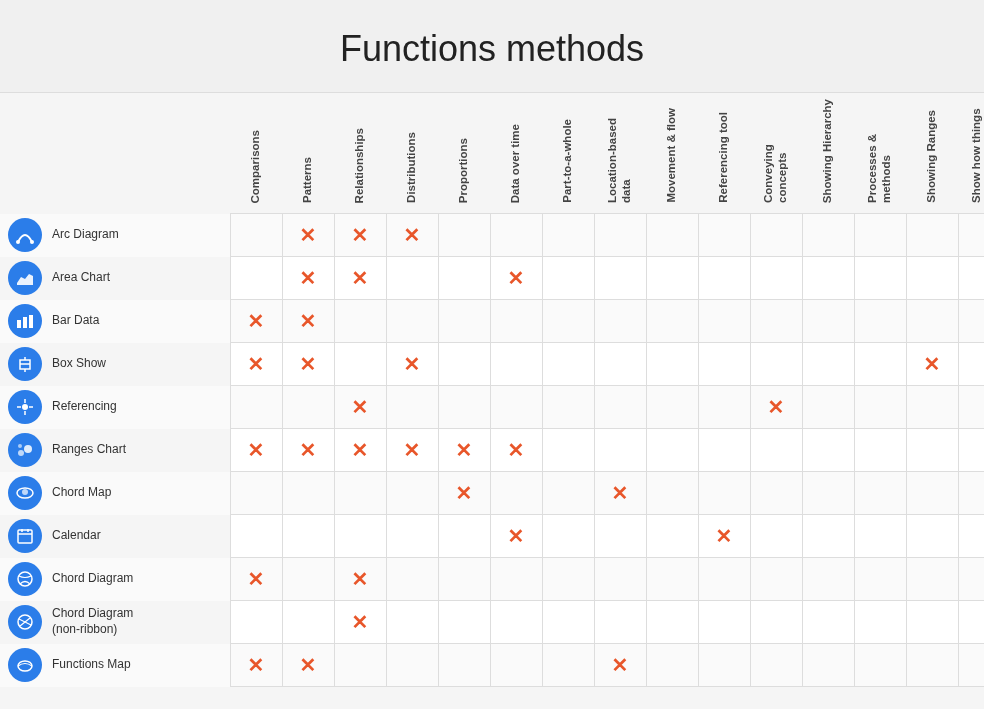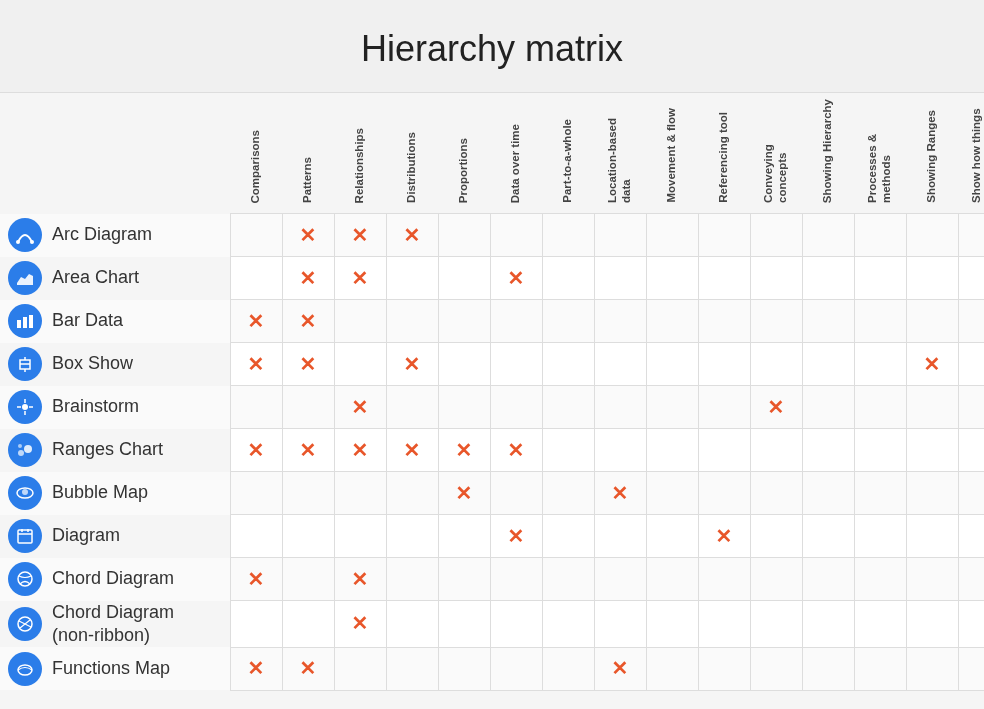--- a/index.html
+++ b/index.html
@@ -83,21 +83,21 @@
       border-radius: 50%;
       background: #2b7de9;
       display: flex;
       align-items: center;
       justify-content: center;
       flex-shrink: 0;
       color: white;
       font-size: 15px;
     }
     .row-name {
-      font-size: 18px;
+      font-size: 12px;
       color: #333;
       line-height: 1.3;
     }
     .x-mark {
       color: #e8562a;
       font-size: 20px;
       font-weight: bold;
       line-height: 1;
     }
     
@@ -105,21 +105,21 @@
       background: #fafafa;
     }
     .data-row:nth-child(odd) td:not(.row-label) {
       background: #fafafa;
     }
   </style>
 </head>
 <body>
 
 <div class="title-bar">
-  <h1>Hierarchy matrix</h1>
+  <h1>Functions methods</h1>
 </div>
 
 <div class="matrix-container">
   <table>
     <thead>
       <tr class="header-row">
         <th class="col-label"></th>
 
       <th class="col-data"><span class="col-header-text">Comparisons</span></th>
           <th class="col-data"><span class="col-header-text">Patterns</span></th>
@@ -260,21 +260,21 @@
     <div class="row-label-inner">
       <div class="icon-circle">
                 <svg width="18" height="18" viewBox="0 0 18 18" fill="none">
                   <circle cx="9" cy="9" r="3" fill="white"></circle>
                   <line x1="9" y1="1" x2="9" y2="5" stroke="white" stroke-width="1.5"></line>
                   <line x1="9" y1="13" x2="9" y2="17" stroke="white" stroke-width="1.5"></line>
                   <line x1="1" y1="9" x2="5" y2="9" stroke="white" stroke-width="1.5"></line>
                   <line x1="13" y1="9" x2="17" y2="9" stroke="white" stroke-width="1.5"></line>
                 </svg>
               </div>
-      <span class="row-name">Brainstorm</span>
+      <span class="row-name">Referencing</span>
     </div>
   </td>
           <td class="col-data"></td>
           <td class="col-data"></td>
           <td class="col-data"><span class="x-mark">✕</span></td>
           <td class="col-data"></td>
           <td class="col-data"></td>
           <td class="col-data"></td>
           <td class="col-data"></td>
           <td class="col-data"></td>
@@ -317,21 +317,21 @@
         </tr>
         <tr class="data-row">
           <td class="row-label col-label">
     <div class="row-label-inner">
       <div class="icon-circle">
                 <svg width="18" height="18" viewBox="0 0 18 18" fill="none">
                   <ellipse cx="9" cy="9" rx="8" ry="5" stroke="white" stroke-width="1.5" fill="none"></ellipse>
                   <circle cx="9" cy="8" r="3" fill="white" opacity="0.7"></circle>
                 </svg>
               </div>
-      <span class="row-name">Bubble Map</span>
+      <span class="row-name">Chord Map</span>
     </div>
   </td>
           <td class="col-data"></td>
           <td class="col-data"></td>
           <td class="col-data"></td>
           <td class="col-data"></td>
           <td class="col-data"><span class="x-mark">✕</span></td>
           <td class="col-data"></td>
           <td class="col-data"></td>
           <td class="col-data"><span class="x-mark">✕</span></td>
@@ -347,21 +347,21 @@
           <td class="row-label col-label">
     <div class="row-label-inner">
       <div class="icon-circle">
                 <svg width="18" height="18" viewBox="0 0 18 18" fill="none">
                   <rect x="2" y="3" width="14" height="13" rx="1" stroke="white" stroke-width="1.5" fill="none"></rect>
                   <line x1="2" y1="7" x2="16" y2="7" stroke="white" stroke-width="1.5"></line>
                   <line x1="6" y1="2" x2="6" y2="5" stroke="white" stroke-width="1.5"></line>
                   <line x1="12" y1="2" x2="12" y2="5" stroke="white" stroke-width="1.5"></line>
                 </svg>
               </div>
-      <span class="row-name">Diagram</span>
+      <span class="row-name">Calendar</span>
     </div>
   </td>
           <td class="col-data"></td>
           <td class="col-data"></td>
           <td class="col-data"></td>
           <td class="col-data"></td>
           <td class="col-data"></td>
           <td class="col-data"><span class="x-mark">✕</span></td>
           <td class="col-data"></td>
           <td class="col-data"></td>

